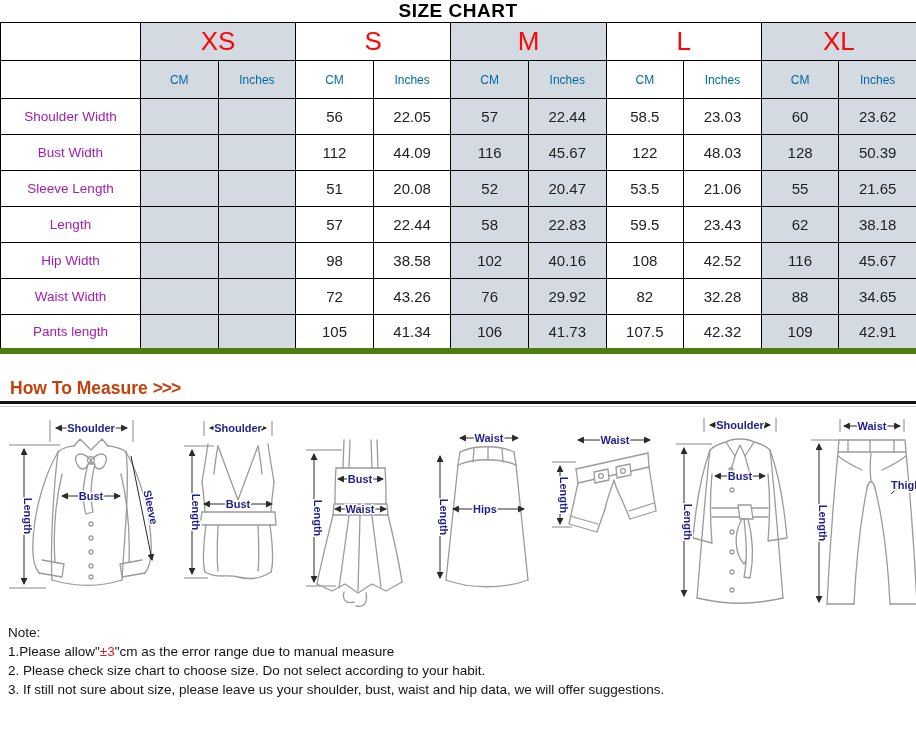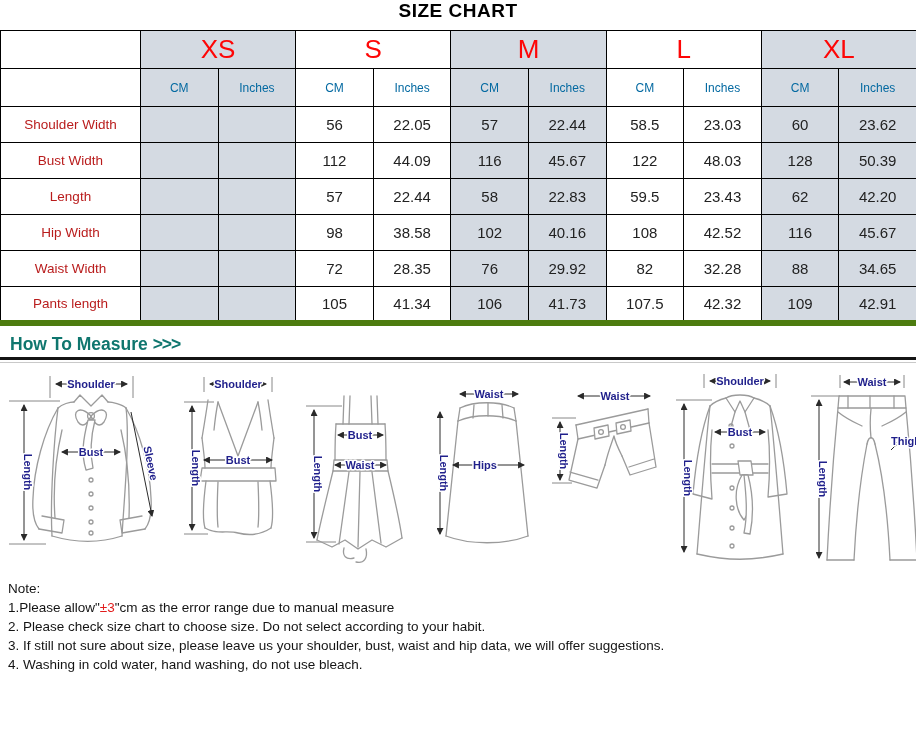--- a/index.html
+++ b/index.html
@@ -1,32 +1,32 @@
 <!DOCTYPE html>
 <html><head>
 <meta charset="utf-8">
 <style>
   html,body{margin:0;padding:0;background:#fff;}
   body{width:916px;height:751px;font-family:"Liberation Sans",sans-serif;color:#111;overflow:hidden;}
 
   .title{ text-align:center; font-size:19px; font-weight:bold; letter-spacing:.5px; color:#000;}
 
-  table.size-chart{ border-collapse:collapse; table-layout:fixed; width:916px; margin-top:8px;padding-left:32px;}
+  table.size-chart{ border-collapse:collapse; table-layout:fixed; width:916px; padding-left:32px;}
   table.size-chart th, table.size-chart td{ border:1px solid #000; text-align:center; vertical-align:middle; padding:0; font-weight:normal; overflow:hidden;}
   tr.sizes-row th{ height:37px; }
   tr.units-row th{ height:37px; }
   tbody tr{ height:36px; }
   tbody tr:last-child th, tbody tr:last-child td{ border-bottom:6px solid #4d7c0f; }
   .size-h{ color:#fe0606; font-size:26px; font-weight:bold; }
   .unit-h{ font-size:12px; font-weight:bold; color:#0369a1; }
-  .row-label{ font-size:13.5px; color:#b91c1c; }
+  .row-label{ font-size:13.5px; color:#a21caf; }
   td.val{ font-size:15px; color:#222; }
   .shade{ background:#d4dae2; }
 
-  .measure-head{ margin:8px 0 0 10px; font-size:17.5px; font-weight:bold; color:#0f766e; height:21px;}
+  .measure-head{ margin:24px 0 0 10px; font-size:17.5px; font-weight:bold; color:#c2410c; height:21px;}
   .measure-head .chev{ letter-spacing:-1px; }
   .rule{ height:3px; background:#141414; margin-top:2px; }
   .rule2{ height:1px; background:#c9c9c9; margin-top:2px; }
 
   .figures{ display:flex; align-items:flex-start; margin-top:5px; height:206px; }
   .figures svg{ display:block; overflow:visible; }
 
   .g{ stroke:#9b9b9b; stroke-width:1.3; fill:none; stroke-linejoin:round; stroke-linecap:round; }
   .gf{ stroke:#9b9b9b; stroke-width:1.3; fill:#fff; stroke-linejoin:round; }
   .ar{ stroke:#2a2a2a; stroke-width:1; fill:none; }
@@ -99,51 +99,64 @@
         <td class="val">112</td>
         <td class="val">44.09</td>
         <td class="val shade">116</td>
         <td class="val shade">45.67</td>
         <td class="val">122</td>
         <td class="val">48.03</td>
         <td class="val shade">128</td>
         <td class="val shade">50.39</td>
       </tr>
       <tr>
+        <th class="row-label">Sleeve Length</th>
+        <td class="val shade"></td>
+        <td class="val shade"></td>
+        <td class="val">51</td>
+        <td class="val">20.08</td>
+        <td class="val shade">52</td>
+        <td class="val shade">20.47</td>
+        <td class="val">53.5</td>
+        <td class="val">21.06</td>
+        <td class="val shade">55</td>
+        <td class="val shade">21.65</td>
+      </tr>
+      <tr>
         <th class="row-label">Length</th>
         <td class="val shade"></td>
         <td class="val shade"></td>
         <td class="val">57</td>
         <td class="val">22.44</td>
         <td class="val shade">58</td>
         <td class="val shade">22.83</td>
         <td class="val">59.5</td>
         <td class="val">23.43</td>
         <td class="val shade">62</td>
-        <td class="val shade">42.20</td>
+        <td class="val shade">38.18</td>
       </tr>
       <tr>
         <th class="row-label">Hip Width</th>
         <td class="val shade"></td>
         <td class="val shade"></td>
         <td class="val">98</td>
         <td class="val">38.58</td>
         <td class="val shade">102</td>
         <td class="val shade">40.16</td>
         <td class="val">108</td>
         <td class="val">42.52</td>
         <td class="val shade">116</td>
         <td class="val shade">45.67</td>
       </tr>
       <tr>
         <th class="row-label">Waist Width</th>
         <td class="val shade"></td>
         <td class="val shade"></td>
         <td class="val">72</td>
-        <td class="val">28.35</td>
+        <td class="val">43.26</td>
         <td class="val shade">76</td>
         <td class="val shade">29.92</td>
         <td class="val">82</td>
         <td class="val">32.28</td>
         <td class="val shade">88</td>
         <td class="val shade">34.65</td>
       </tr>
       <tr>
         <th class="row-label">Pants length</th>
         <td class="val shade"></td>
@@ -342,15 +355,14 @@
     <text class="lbl" x="100" y="77" text-anchor="start">Thigh</text>
   </svg>
 </div>
 
 <div class="notes">
   <div>Note:</div>
   <div id="note-lines">
       <div class="note-line"><span>1.Please allow"</span><span class="red">±3</span><span>"cm as the error range due to manual measure</span></div>
       <div class="note-line"><span>2. Please check size chart to choose size. Do not select according to your habit.</span></div>
       <div class="note-line"><span>3. If still not sure about size, please leave us your shoulder, bust, waist and hip data, we will offer suggestions.</span></div>
-      <div class="note-line"><span>4. Washing in cold water, hand washing, do not use bleach.</span></div>
     </div>
 </div>
 
 </body></html>

